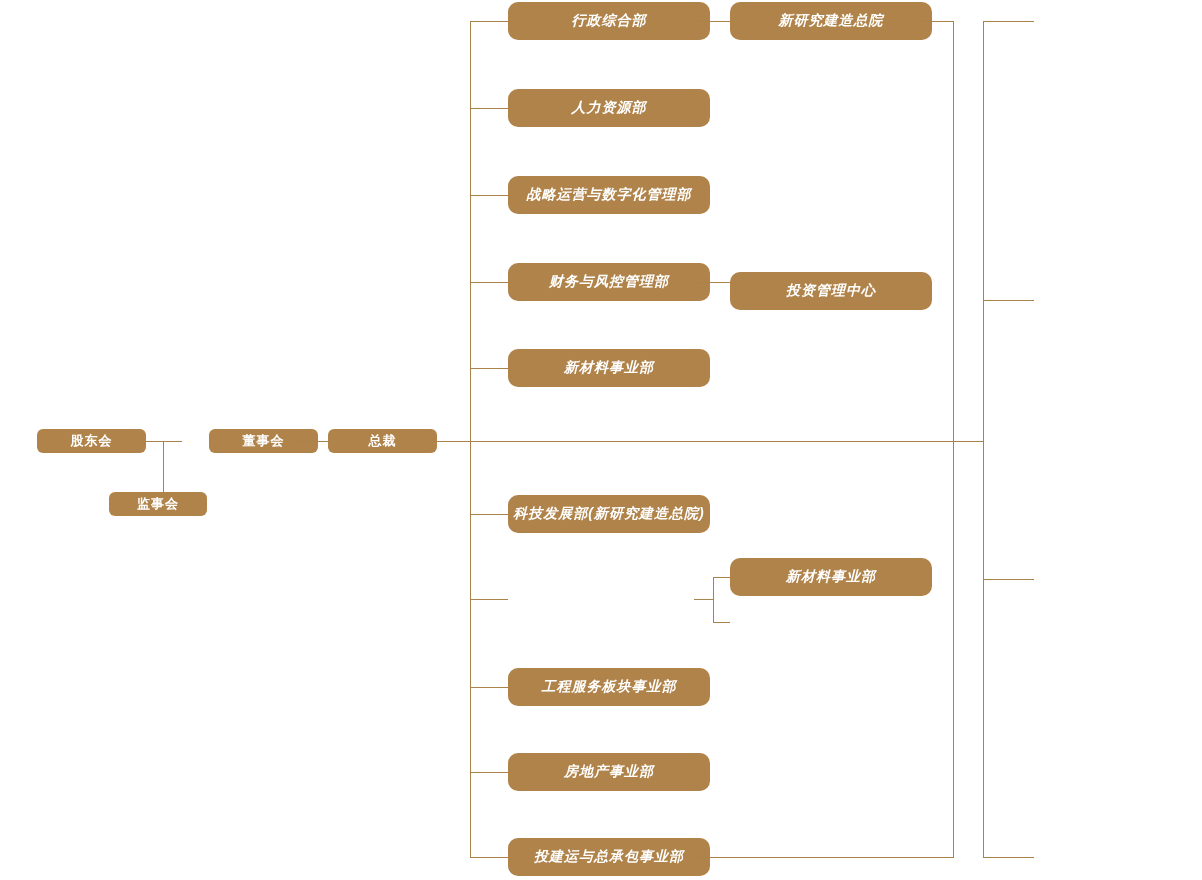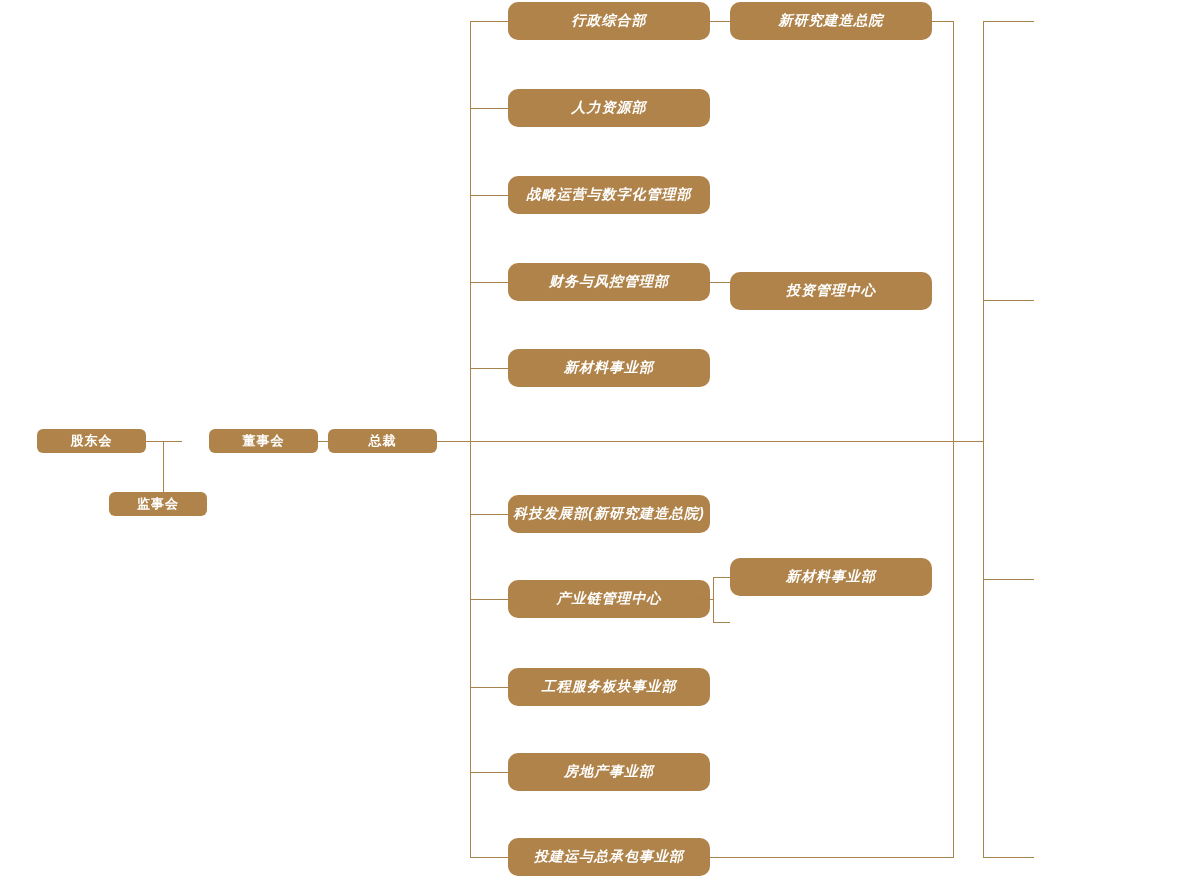--- a/index.html
+++ b/index.html
@@ -61,21 +61,20 @@
   <div class="sbox" style="left:182px;top:429px;margin-left:27px;">董事会</div>
   <div class="sbox" style="left:328px;top:429px;">总裁</div>
   <div class="sbox" style="left:109px;top:492px;width:98px;">监事会</div>
 
   <div class="box" style="left:508px;top:2px;">行政综合部</div>
   <div class="box" style="left:508px;top:89px;">人力资源部</div>
   <div class="box" style="left:508px;top:176px;">战略运营与数字化管理部</div>
   <div class="box" style="left:508px;top:263px;">财务与风控管理部</div>
   <div class="box" style="left:508px;top:349px;">新材料事业部</div>
   <div class="box" style="left:508px;top:495px;">科技发展部(新研究建造总院)</div>
-  <div class="box" style="left:508px;top:580px;">产业链管理中心</div>
   <div class="box" style="left:508px;top:668px;">工程服务板块事业部</div>
   <div class="box" style="left:508px;top:753px;">房地产事业部</div>
   <div class="box" style="left:508px;top:838px;">投建运与总承包事业部</div>
 
   <div class="box" style="left:730px;top:2px;">新研究建造总院</div>
   <div class="box" style="left:730px;top:272px;">投资管理中心</div>
   <div class="box" style="left:730px;top:558px;">新材料事业部</div>
 
   <div class="hl" style="top:441px;left:146px;width:36px;"></div>
   <div class="hl" style="top:441px;left:291px;width:37px;"></div>

